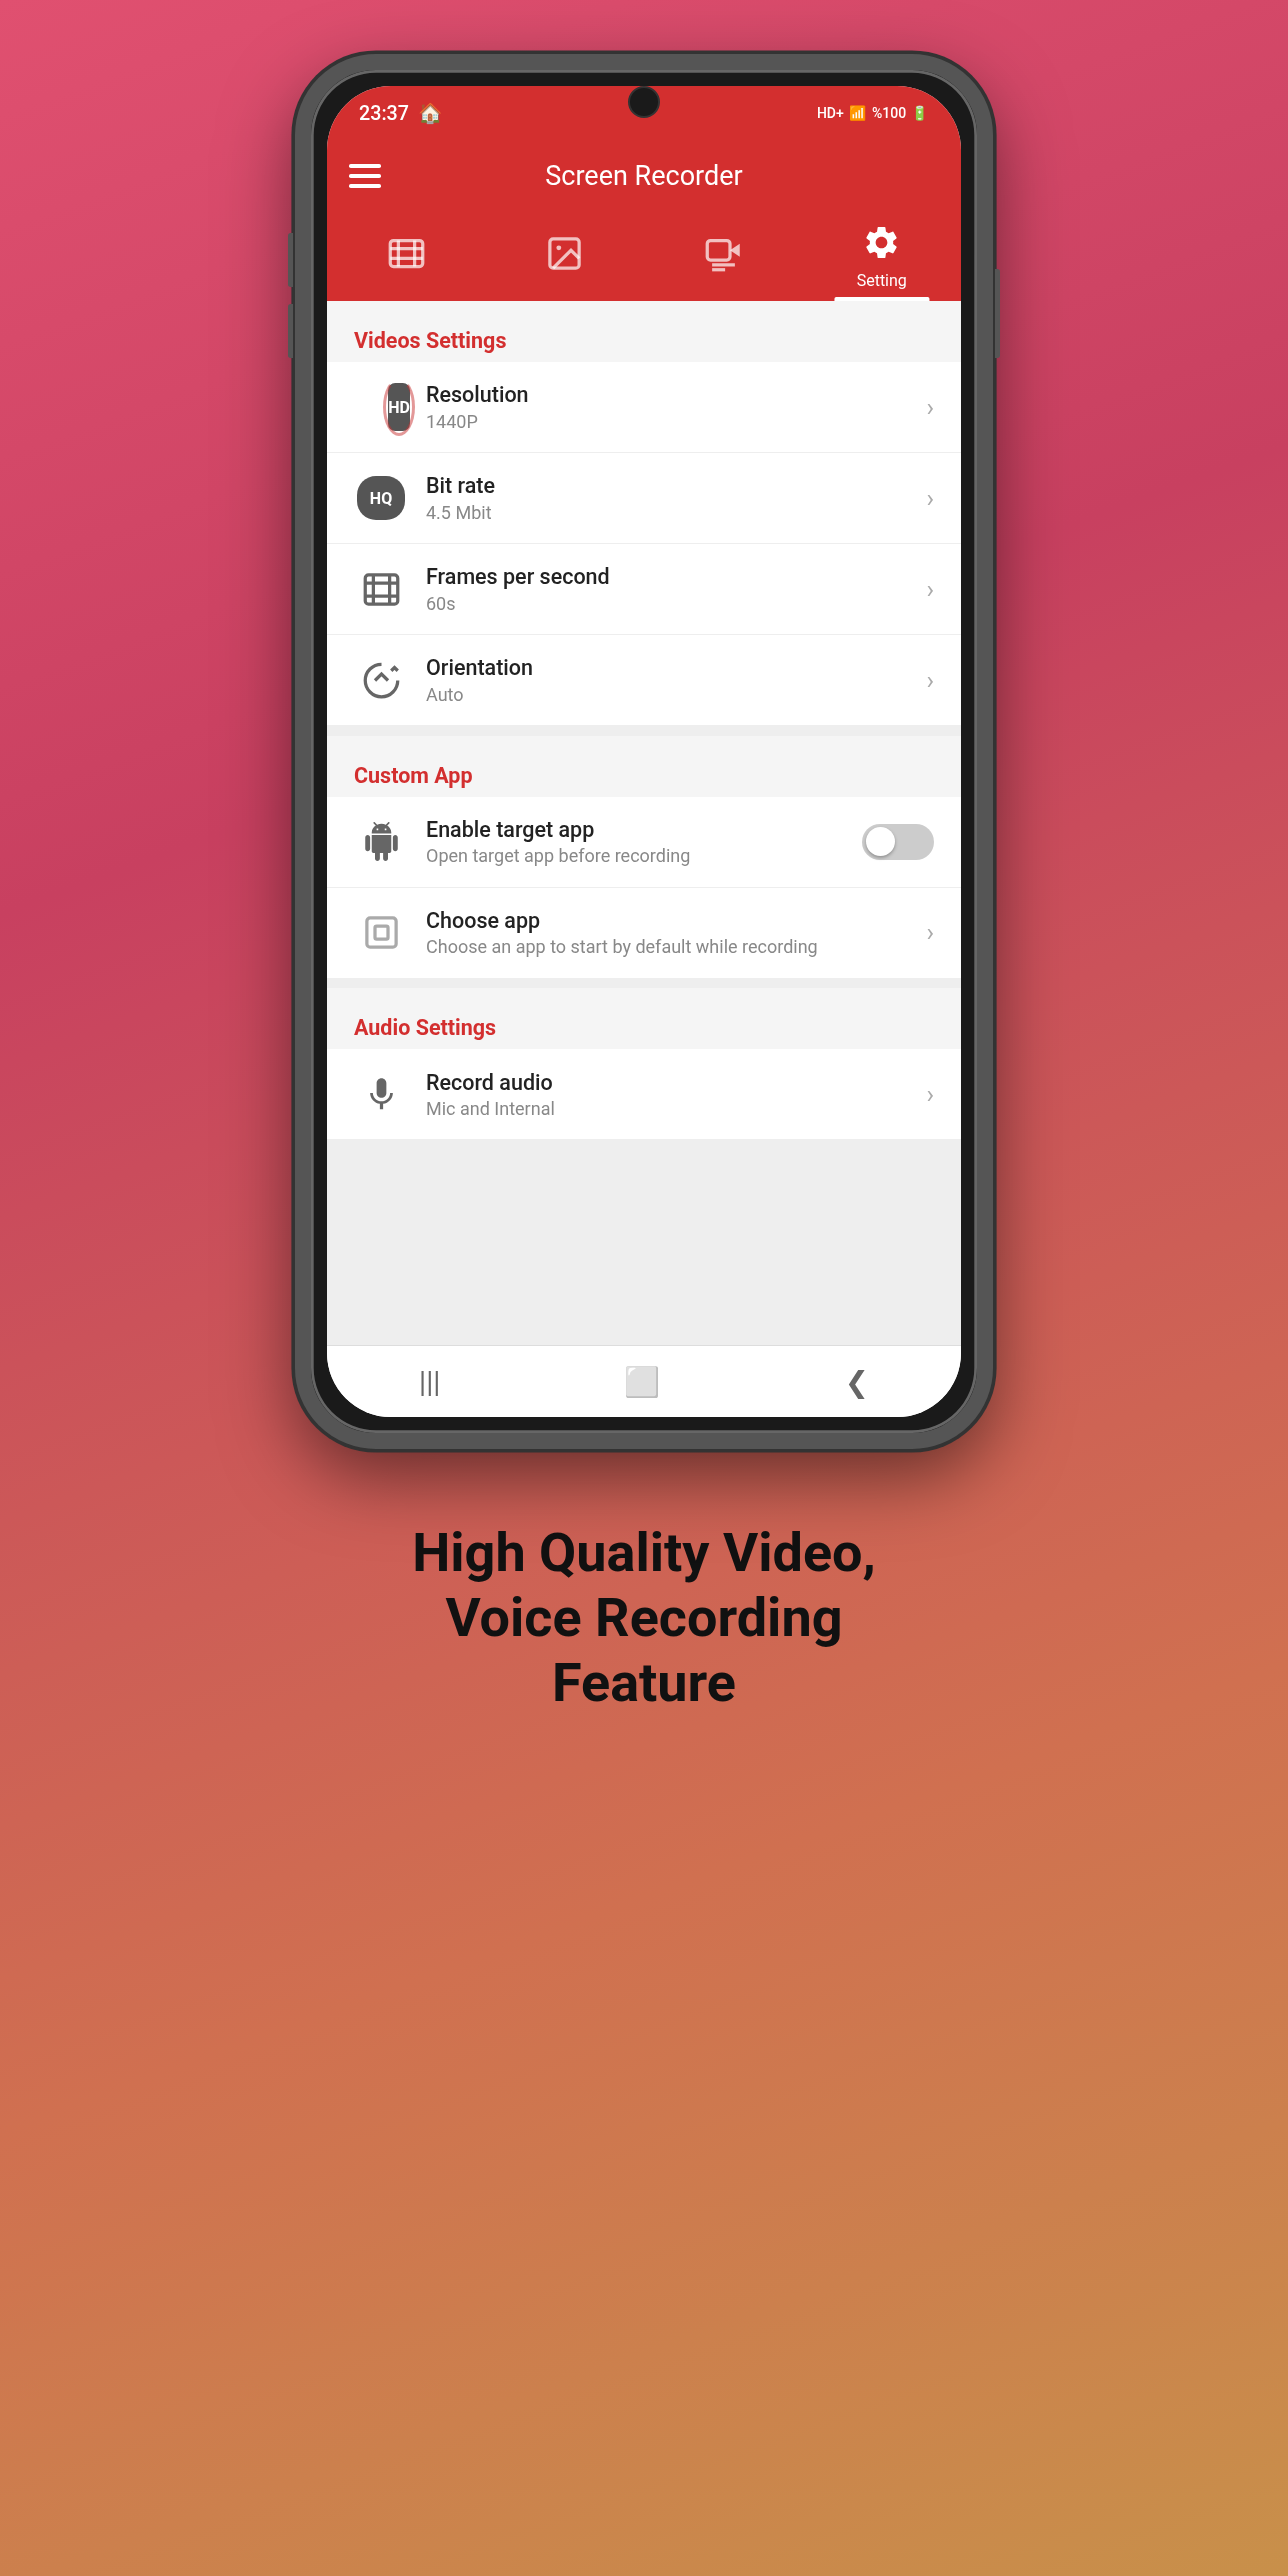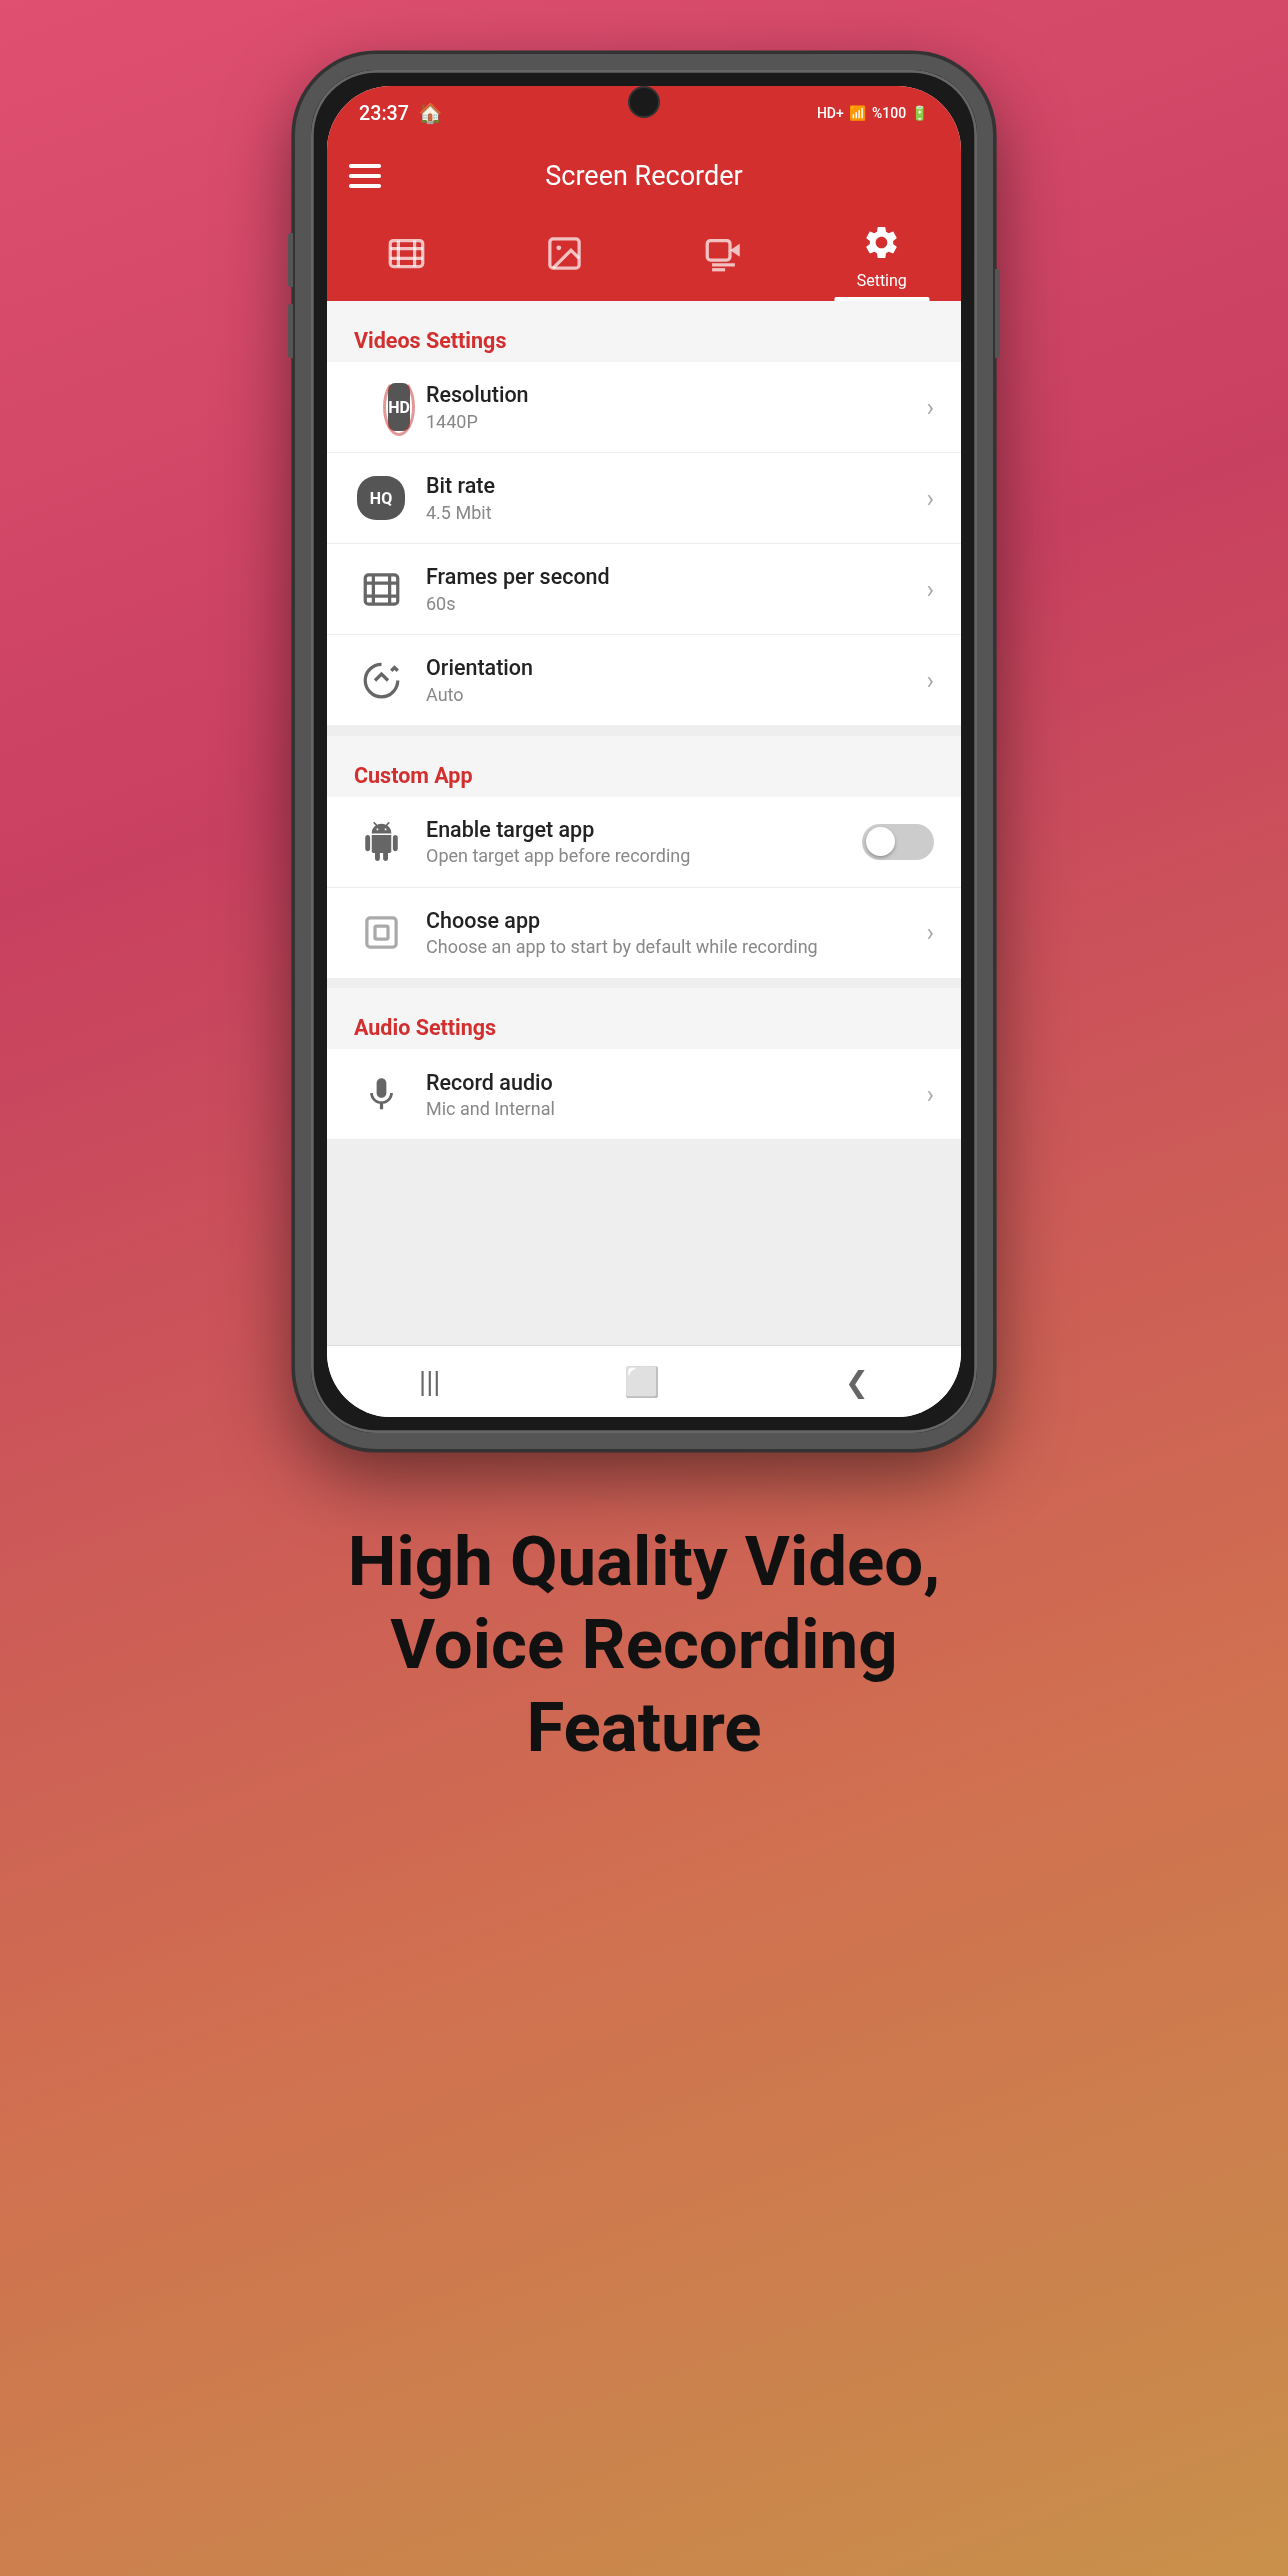--- a/index.html
+++ b/index.html
@@ -344,21 +344,21 @@
     }
 
     
     .bottom-text {
       text-align: center;
       margin-top: 72px;
       padding: 0 89px;
     }
 
     .bottom-text h2 {
-      font-size: 69px;
+      font-size: 54px;
       font-weight: 700;
       color: #111;
       line-height: 1.2;
     }
 
     
     .icon-svg {
       width: 39px;
       height: 39px;
     }

